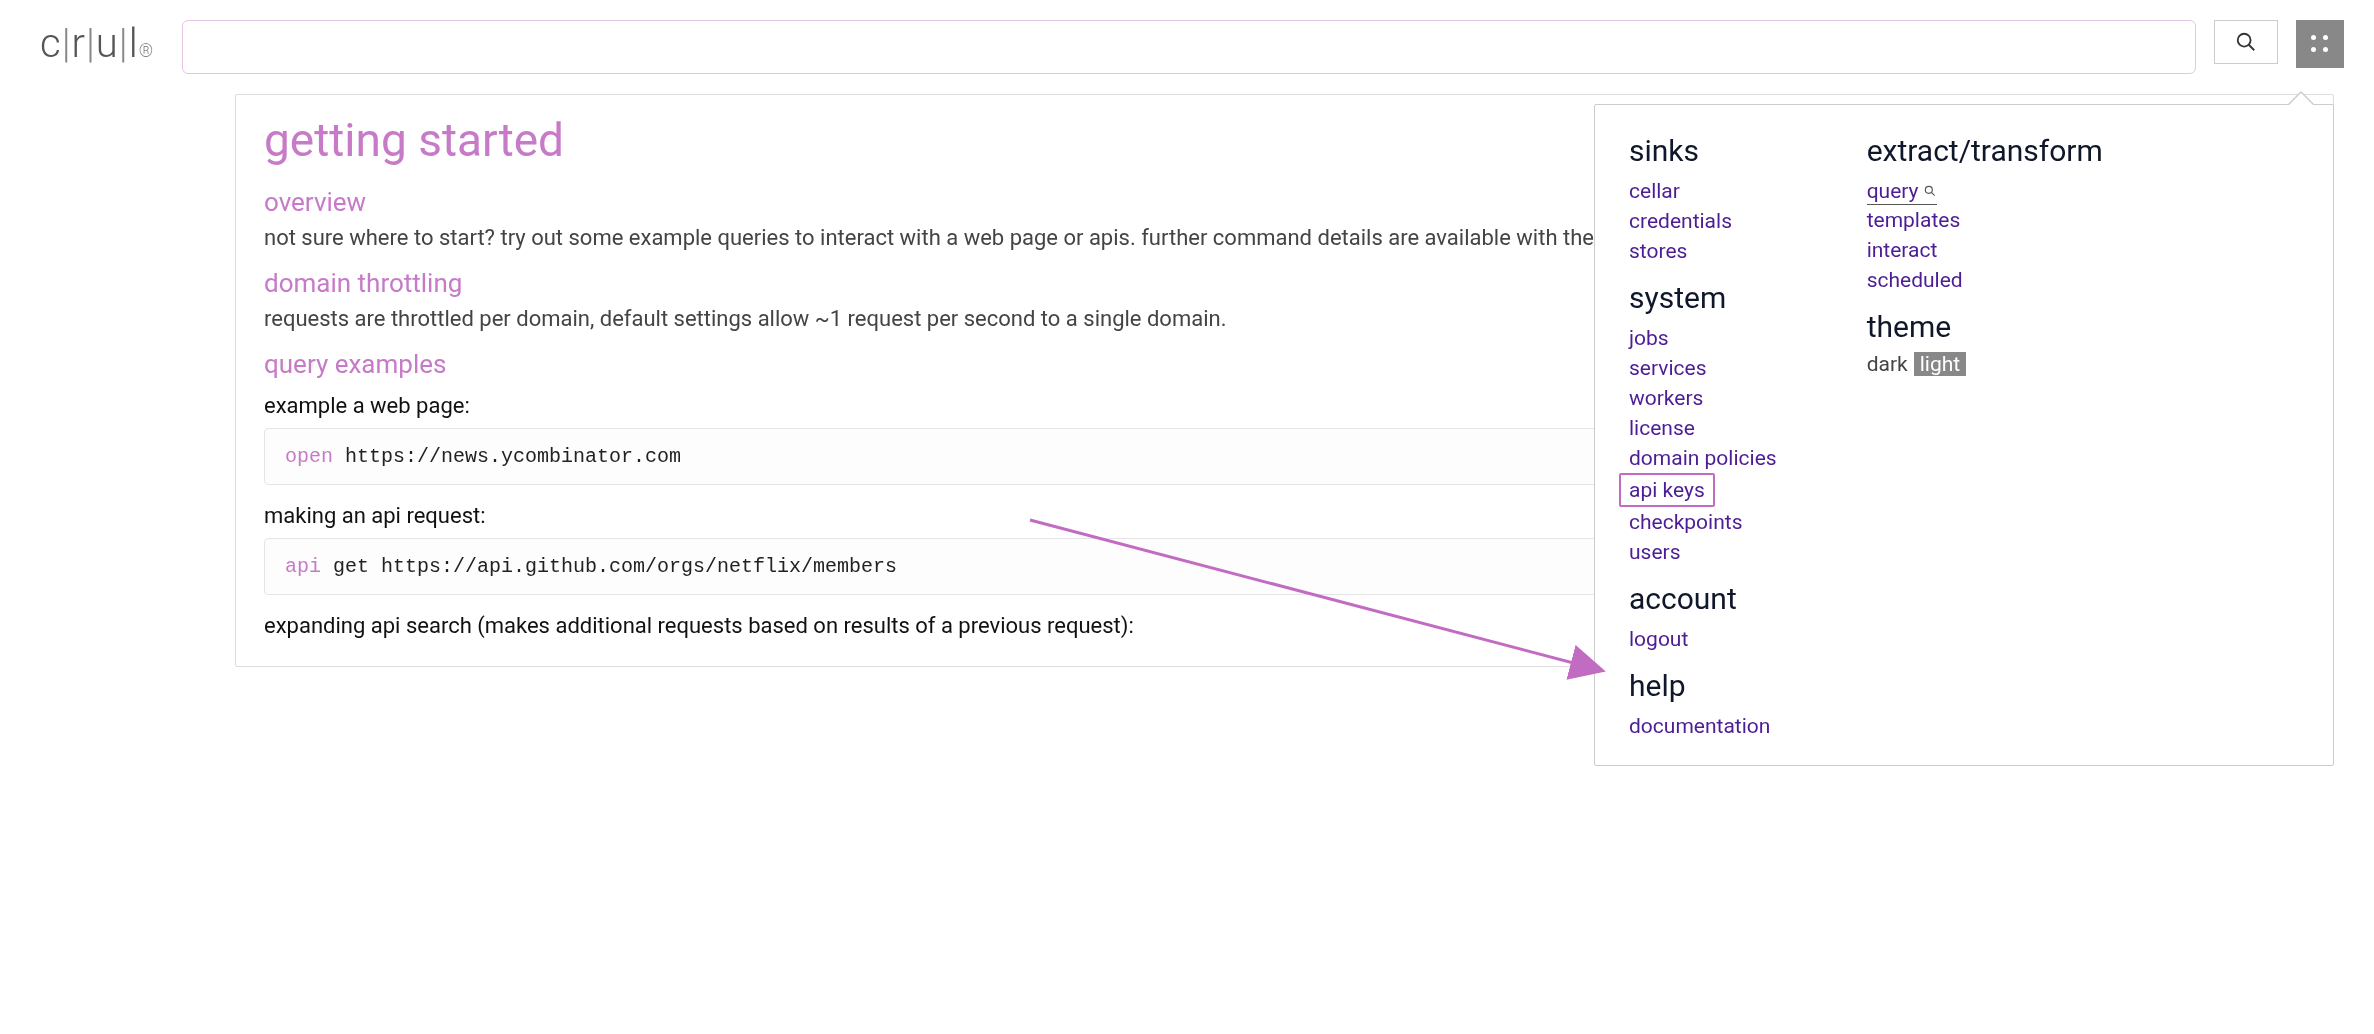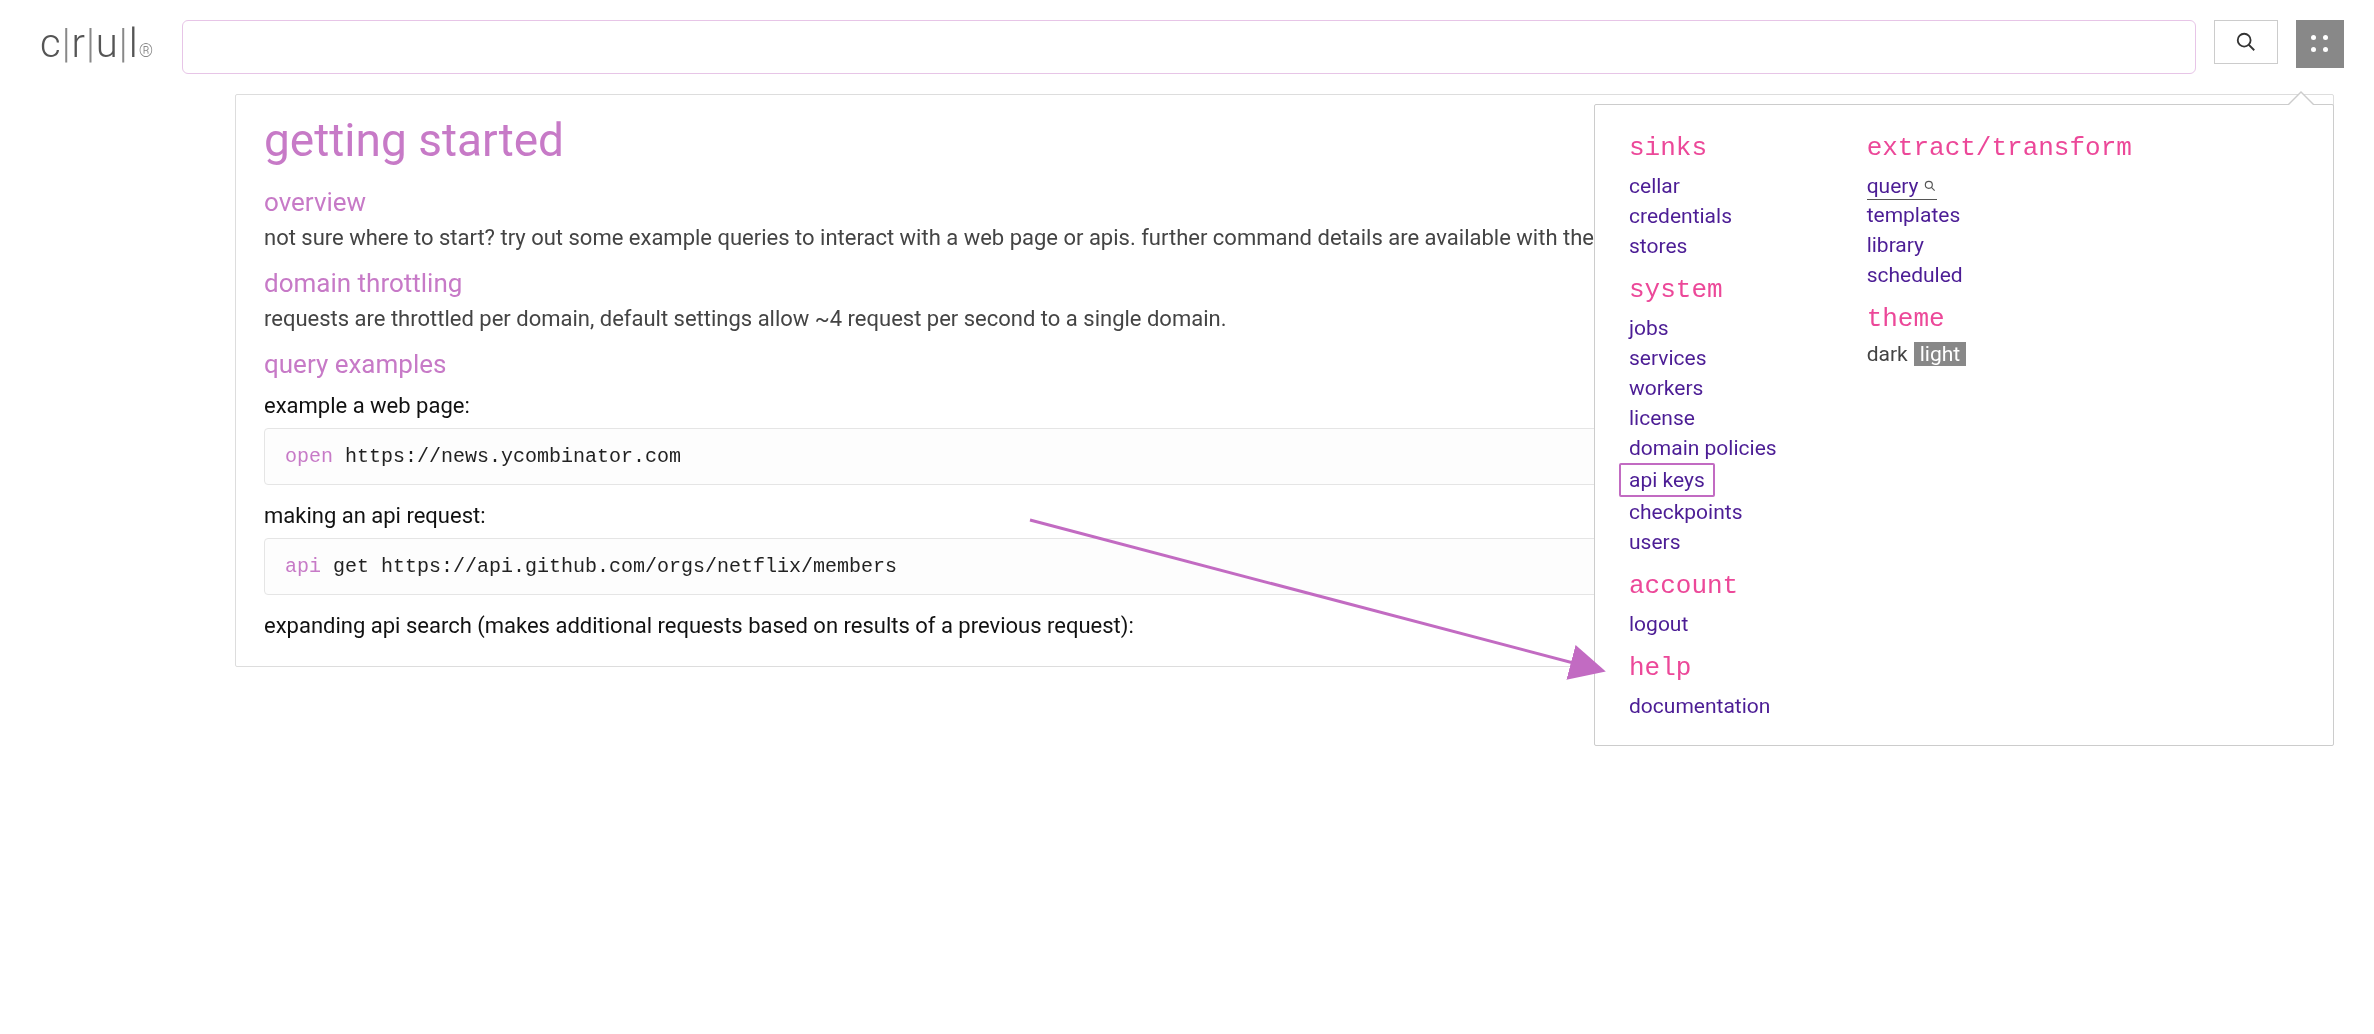--- a/index.html
+++ b/index.html
@@ -147,25 +147,24 @@
     position: absolute;
     top: -12px;
     right: 20px;
     width: 0; height: 0;
     border-left: 12px solid transparent;
     border-right: 12px solid transparent;
     border-bottom: 12px solid #fff;
   }
   .dd-col { display:flex; flex-direction:column; }
   .dd-heading {
-    color: #ec4899;
-    font-size: 26px;
+    color: #0f172a;
+    font-size: 30px;
     margin-bottom: 8px;
     margin-top: 14px;
-    font-family: Liberation Mono, monospace;
   }
   .dd-heading:first-child { margin-top: 0; }
   .dd-item {
     color: #4c1d95;
     font-size: 21px;
     padding: 3px 0;
     cursor: pointer;
   }
   .dd-item.highlight {
     border: 2.5px solid #c26bc2;
@@ -227,21 +226,21 @@
 
 <div class="content-wrap">
 
   <div class="main-panel">
     <div class="page-title">getting started</div>
 
     <div class="section-title">overview</div>
     <div class="body-text">not sure where to start? try out some example queries to interact with a web page or apis. further command details are available with the /docs directive in the query bar.</div>
 
     <div class="section-title">domain throttling</div>
-    <div class="body-text">requests are throttled per domain, default settings allow ~4 request per second to a single domain.</div>
+    <div class="body-text">requests are throttled per domain, default settings allow ~1 request per second to a single domain.</div>
 
     <div class="section-title">query examples</div>
 
     <div class="sub-label">example a web page:</div>
     <div class="code-block"><span class="code-kw">open</span><span class="code-body"> https://news.ycombinator.com</span></div>
 
     <div class="sub-label">making an api request:</div>
     <div class="code-block"><span class="code-kw">api</span><span class="code-body"> get https://api.github.com/orgs/netflix/members</span></div>
 
     <div class="sub-label">expanding api search (makes additional requests based on results of a previous request):</div>
@@ -275,21 +274,21 @@
   <div class="dd-col">
     <div class="dd-heading">extract/transform</div>
     <div class="dd-item underline">
       <span>query</span>
       <svg width="14" height="14" viewBox="0 0 24 24" style="stroke:#555;fill:none;stroke-width:2;">
           <circle cx="10" cy="10" r="6"></circle>
           <line x1="14" y1="14" x2="20" y2="20"></line>
         </svg>
     </div>
     <div class="dd-item">templates</div>
-    <div class="dd-item">library</div>
+    <div class="dd-item">interact</div>
     <div class="dd-item">scheduled</div>
 
     <div class="dd-heading">theme</div>
     <div class="theme-row">
       <span>dark</span>
       <span class="sel">light</span>
     </div>
   </div>
 </div>
 

